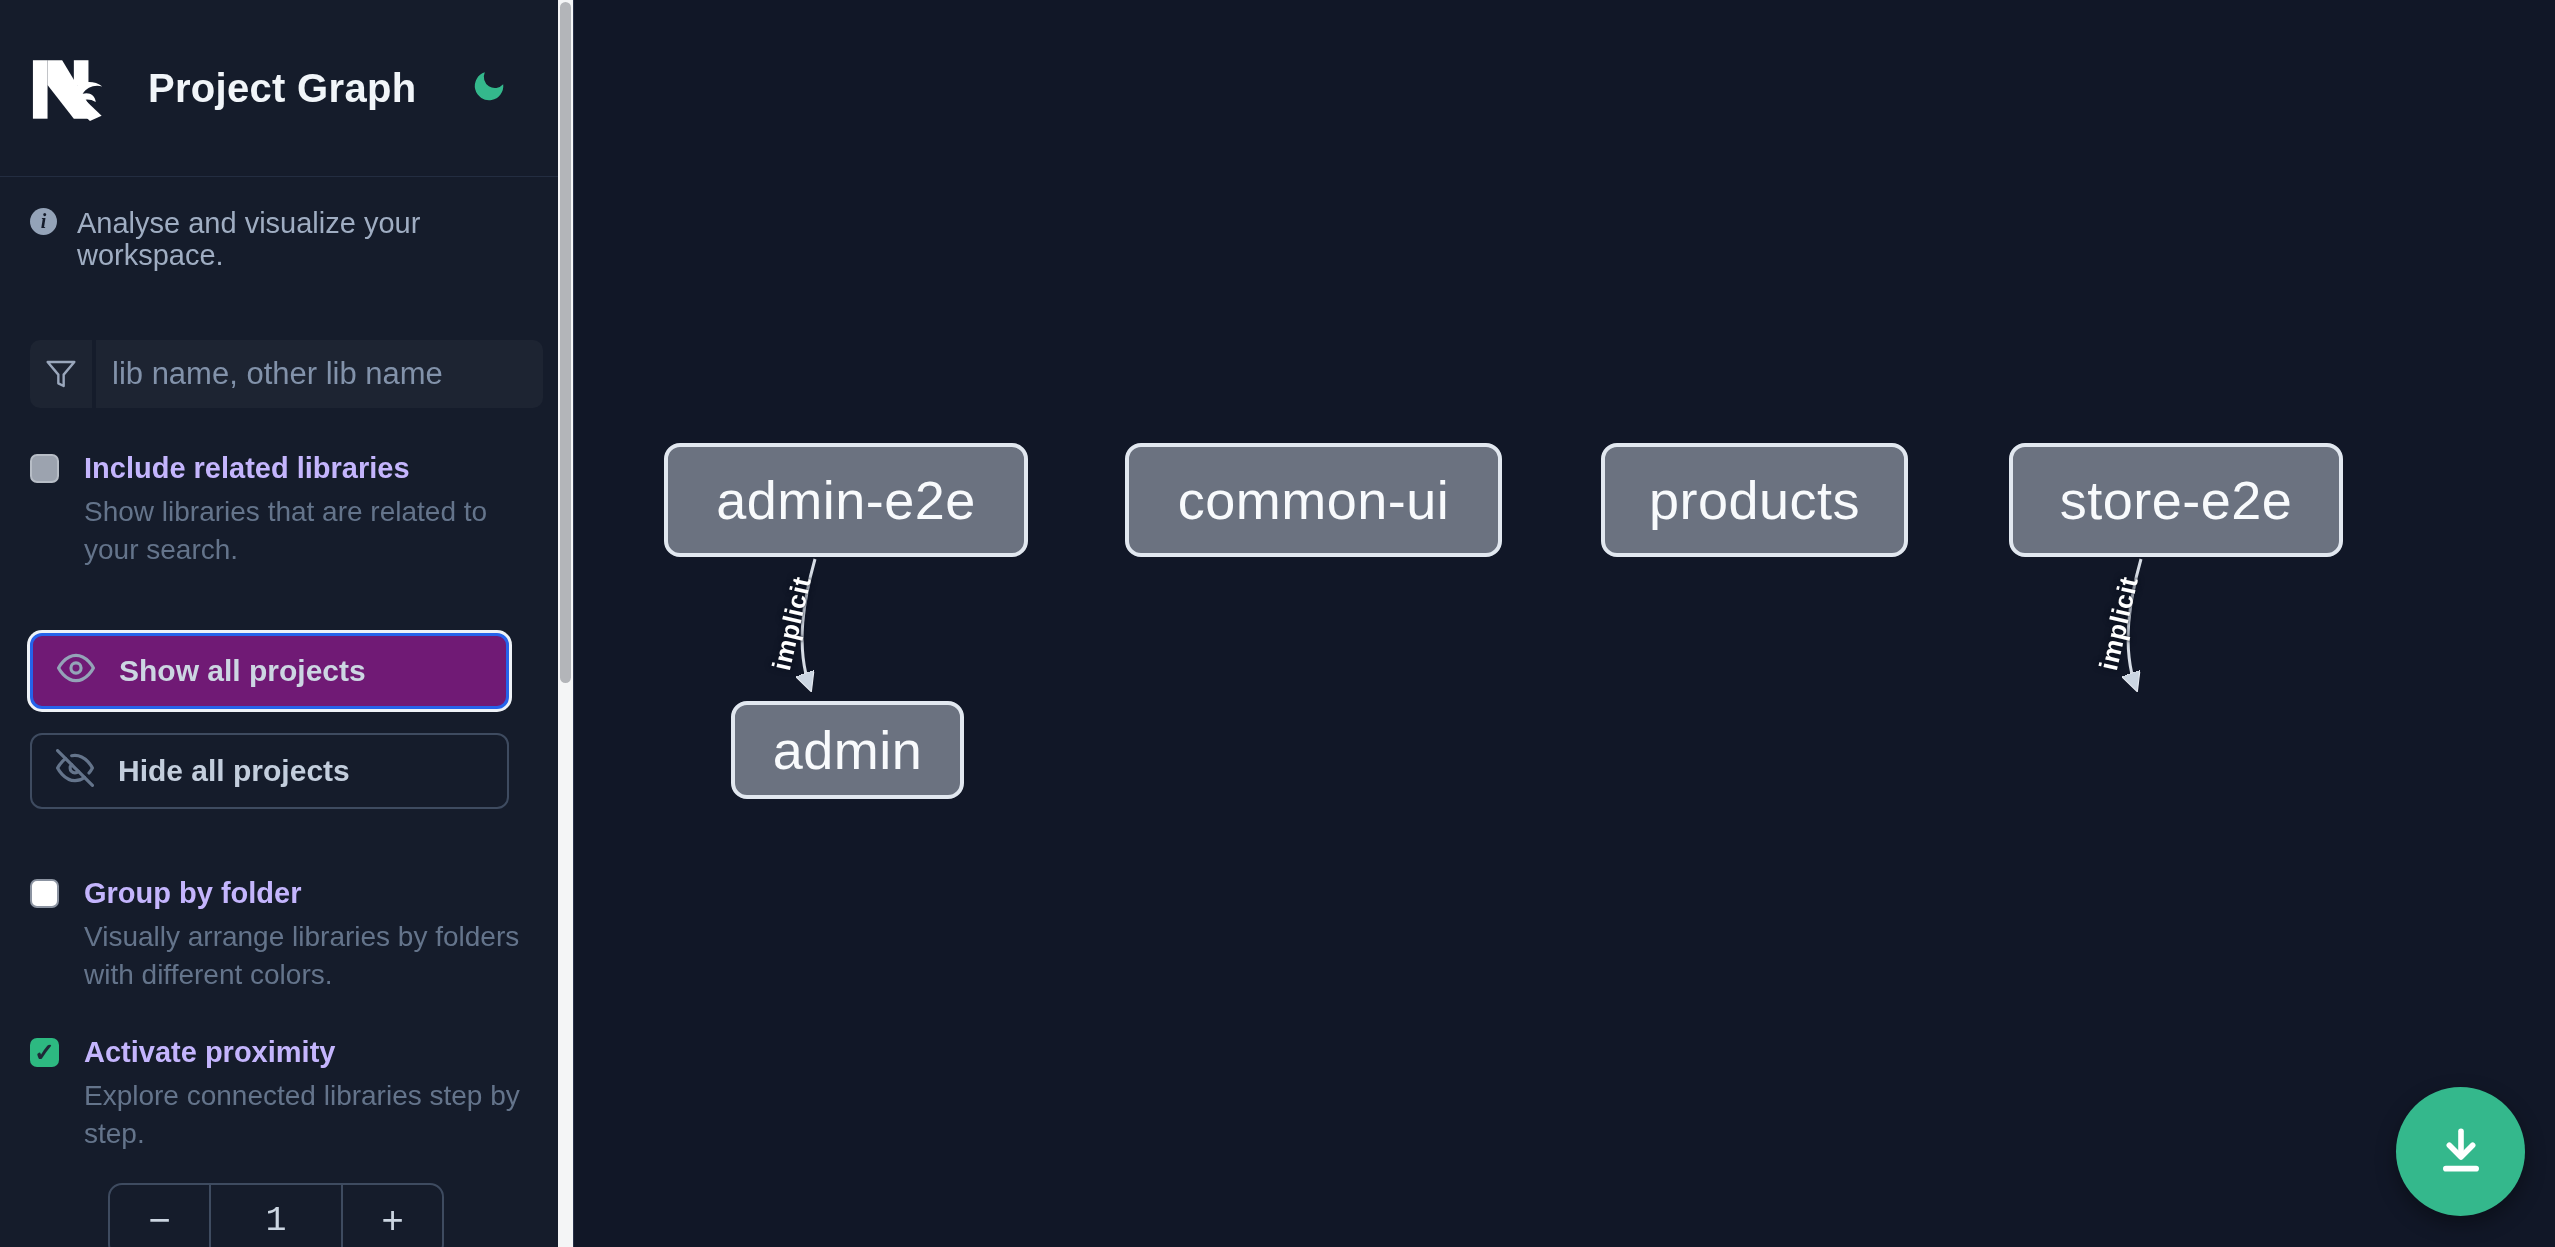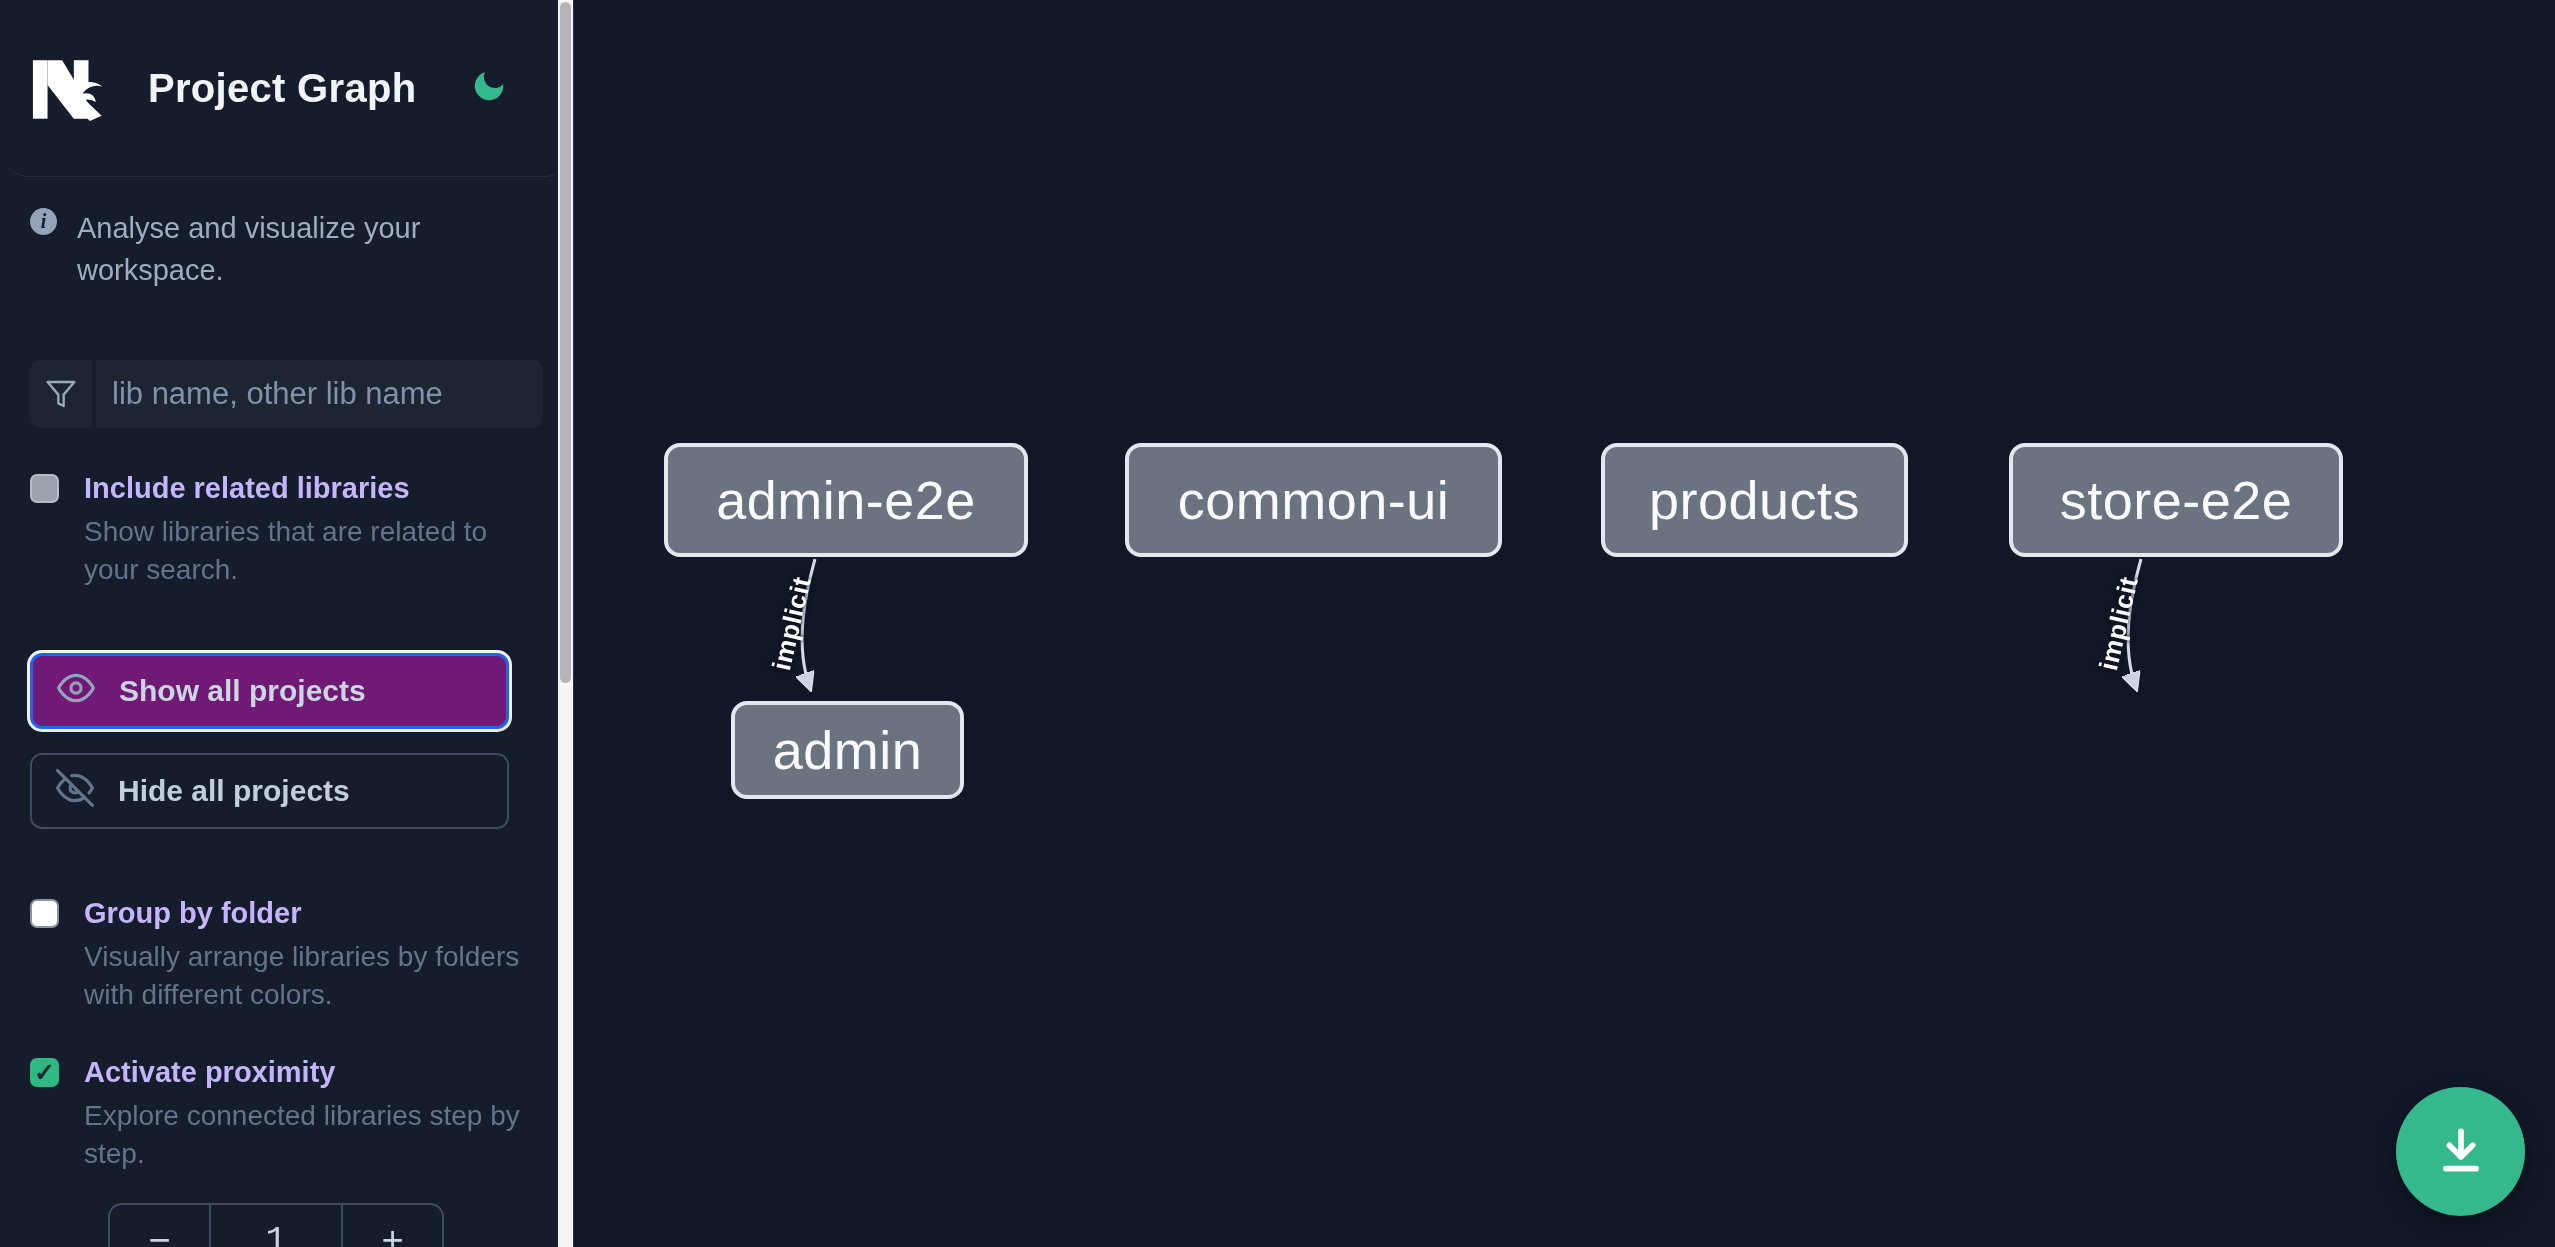--- a/index.html
+++ b/index.html
@@ -9,33 +9,33 @@
 
   
   .sidebar { position:absolute; left:0; top:0; width:573px; height:1247px;
              background:#151c2b; }
   .sb-track { position:absolute; right:0; top:0; width:15px; height:1247px;
               background:#f4f5f6; }
   .sb-thumb { position:absolute; right:2px; top:2px; width:11px; height:681px;
               background:#b3b5b9; border-radius:6px; }
 
   .header { height:177px; border-bottom:1px solid #232d41; display:flex;
-            align-items:center; padding-left:30px; position:relative;border-radius:29px; }
+            align-items:center; padding-left:30px; position:relative; }
   .logo svg { display:block; }
   .app-title { font-size:40px; font-weight:600; color:#f1f5f9; margin-left:42px;
                letter-spacing:.3px; }
   .moon-btn { position:absolute; left:468px; top:66px; width:42px; height:42px;
               background:none; border:none; cursor:pointer; }
 
   .tagline { display:flex; align-items:flex-start; gap:20px; margin:30px 30px 0; }
   .info-badge { width:27px; height:27px; border-radius:50%; background:#94a3b8;
                 color:#151c2b; font-weight:700; font-style:italic; font-size:20px;
                 font-family:"Liberation Serif", serif; display:flex; align-items:center;
                 justify-content:center; flex:none; margin-top:1px; }
-  .tagline-text { color:#9fadc2; font-size:29px; line-height:42px; }
+  .tagline-text { color:#9fadc2; font-size:29px; line-height:32px; }
 
   .search { margin:69px 30px 0; display:flex; height:68px; }
   .search-funnel { width:62px; background:#1d2432; border-radius:10px 0 0 10px;
                    display:flex; align-items:center; justify-content:center;
                    margin-right:4px; flex:none; }
   .search-field { flex:1; background:#1d2432; border-radius:0 10px 10px 0;
                   display:flex; align-items:center; }
   .search-field input { width:100%; background:transparent; border:none; outline:none;
                   color:#a3b1c6; font-size:31px; padding-left:16px;
                   font-family:"Liberation Sans", sans-serif; }

